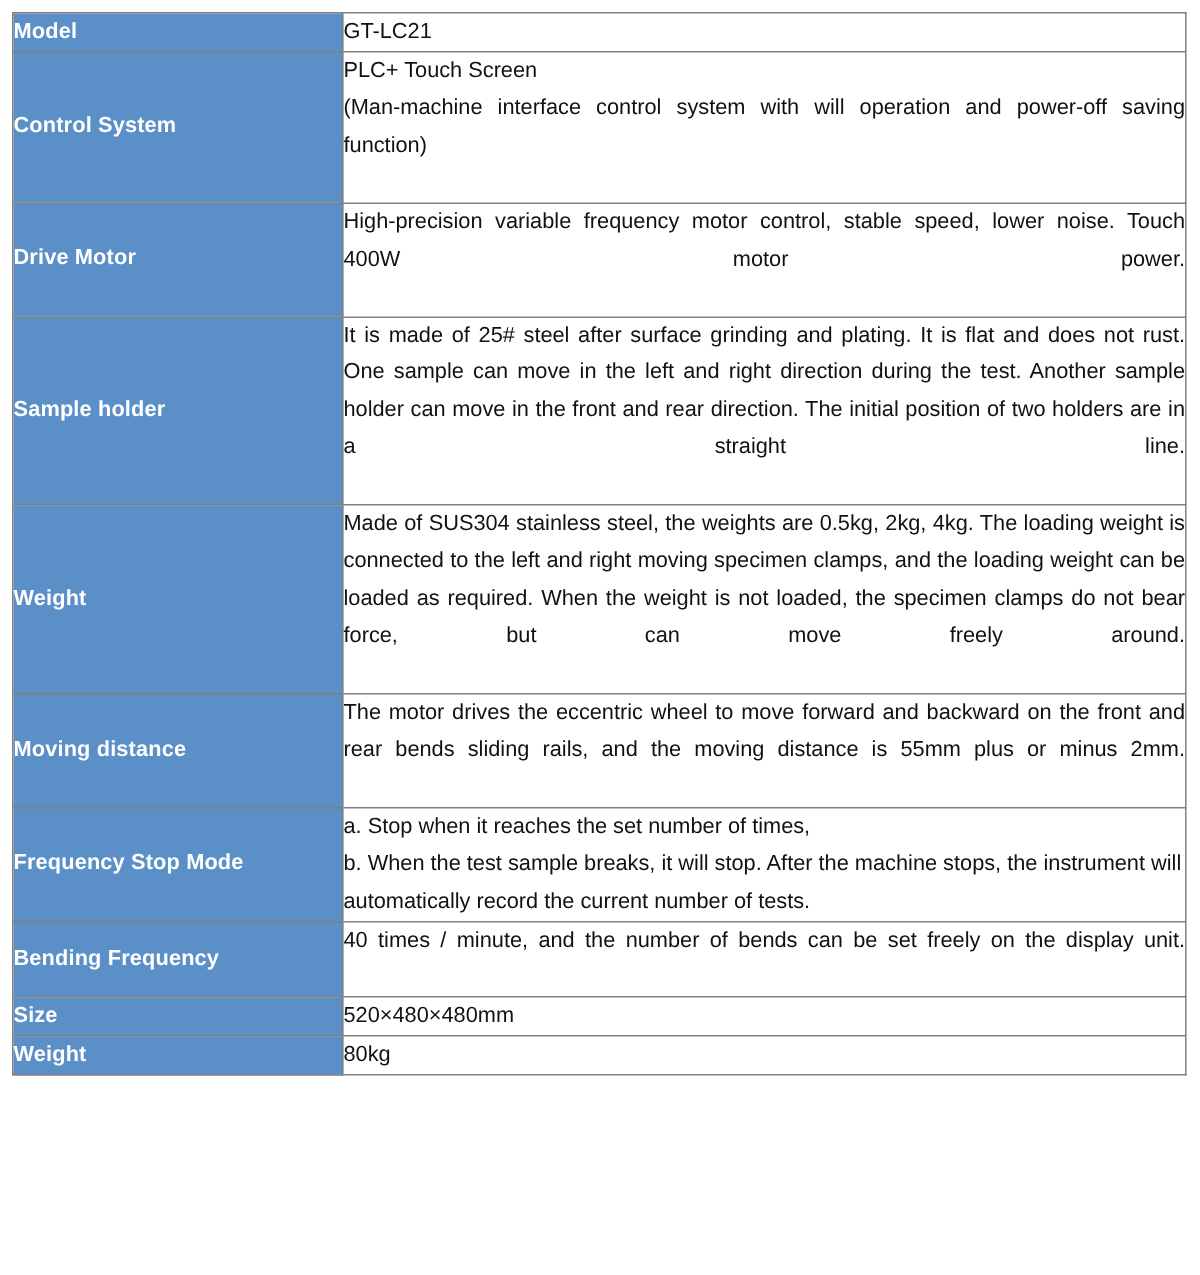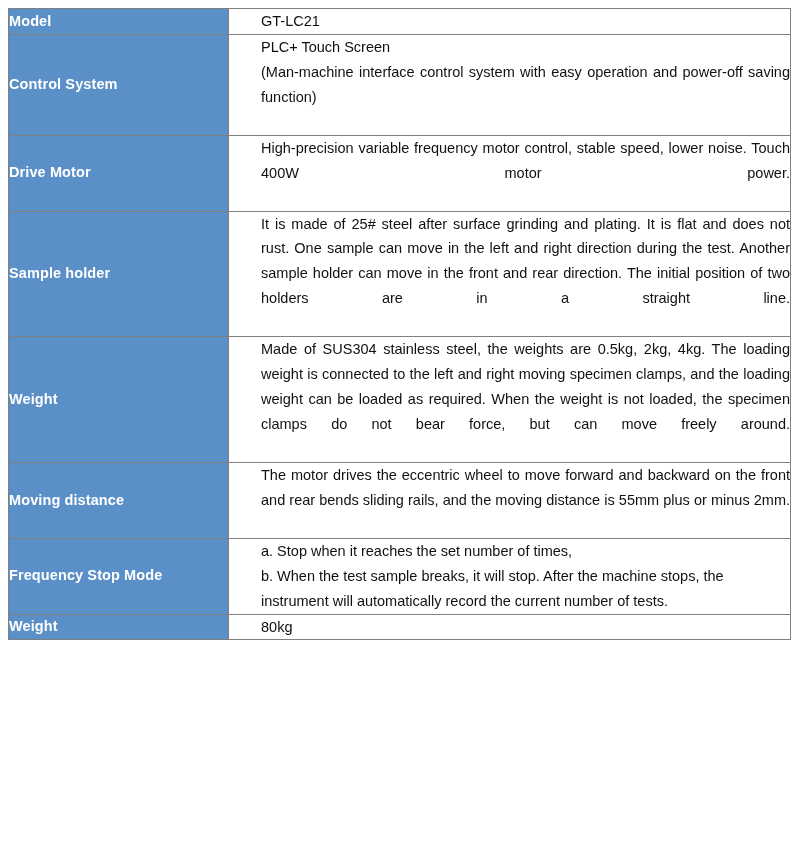--- a/index.html
+++ b/index.html
@@ -48,21 +48,20 @@
   td.value-cell {
     background: #ffffff;
     color: #111111;
     font-size: 14.5px;
     line-height: 1.72;
     padding: 7px 12px 7px 10px;
     vertical-align: middle;
   }
   .value-cell p {
     margin: 0;
-    padding-left: 32px;
   }
   .value-cell p.justify {
     text-align: justify;
     text-justify: inter-word;
   }
   .value-cell p.plain {
     text-align: left;
   }
   
   .value-cell p.justify::after {
@@ -84,21 +83,21 @@
         <tr>
           <td class="label-cell">Model</td>
           <td class="value-cell">
             <p class="plain">GT-LC21</p>
           </td>
         </tr>
         <tr>
           <td class="label-cell">Control System</td>
           <td class="value-cell">
             <p class="plain">PLC+ Touch Screen</p>
-            <p class="justify">(Man-machine interface control system with easy operation and power-off saving function)</p>
+            <p class="justify">(Man-machine interface control system with will operation and power-off saving function)</p>
           </td>
         </tr>
         <tr>
           <td class="label-cell">Drive Motor</td>
           <td class="value-cell">
             <p class="justify">High-precision variable frequency motor control, stable speed, lower noise. Touch 400W motor power.</p>
           </td>
         </tr>
         <tr>
           <td class="label-cell">Sample holder</td>
@@ -119,20 +118,32 @@
           </td>
         </tr>
         <tr>
           <td class="label-cell">Frequency Stop Mode</td>
           <td class="value-cell">
             <p class="plain">a. Stop when it reaches the set number of times,</p>
             <p class="plain">b. When the test sample breaks, it will stop. After the machine stops, the instrument will automatically record the current number of tests.</p>
           </td>
         </tr>
         <tr>
+          <td class="label-cell">Bending Frequency</td>
+          <td class="value-cell">
+            <p class="justify">40 times / minute, and the number of bends can be set freely on the display unit.</p>
+          </td>
+        </tr>
+        <tr>
+          <td class="label-cell">Size</td>
+          <td class="value-cell">
+            <p class="plain">520×480×480mm</p>
+          </td>
+        </tr>
+        <tr>
           <td class="label-cell">Weight</td>
           <td class="value-cell">
             <p class="plain">80kg</p>
           </td>
         </tr>
       </tbody>
   </table>
 </div>
 
 </body></html>

